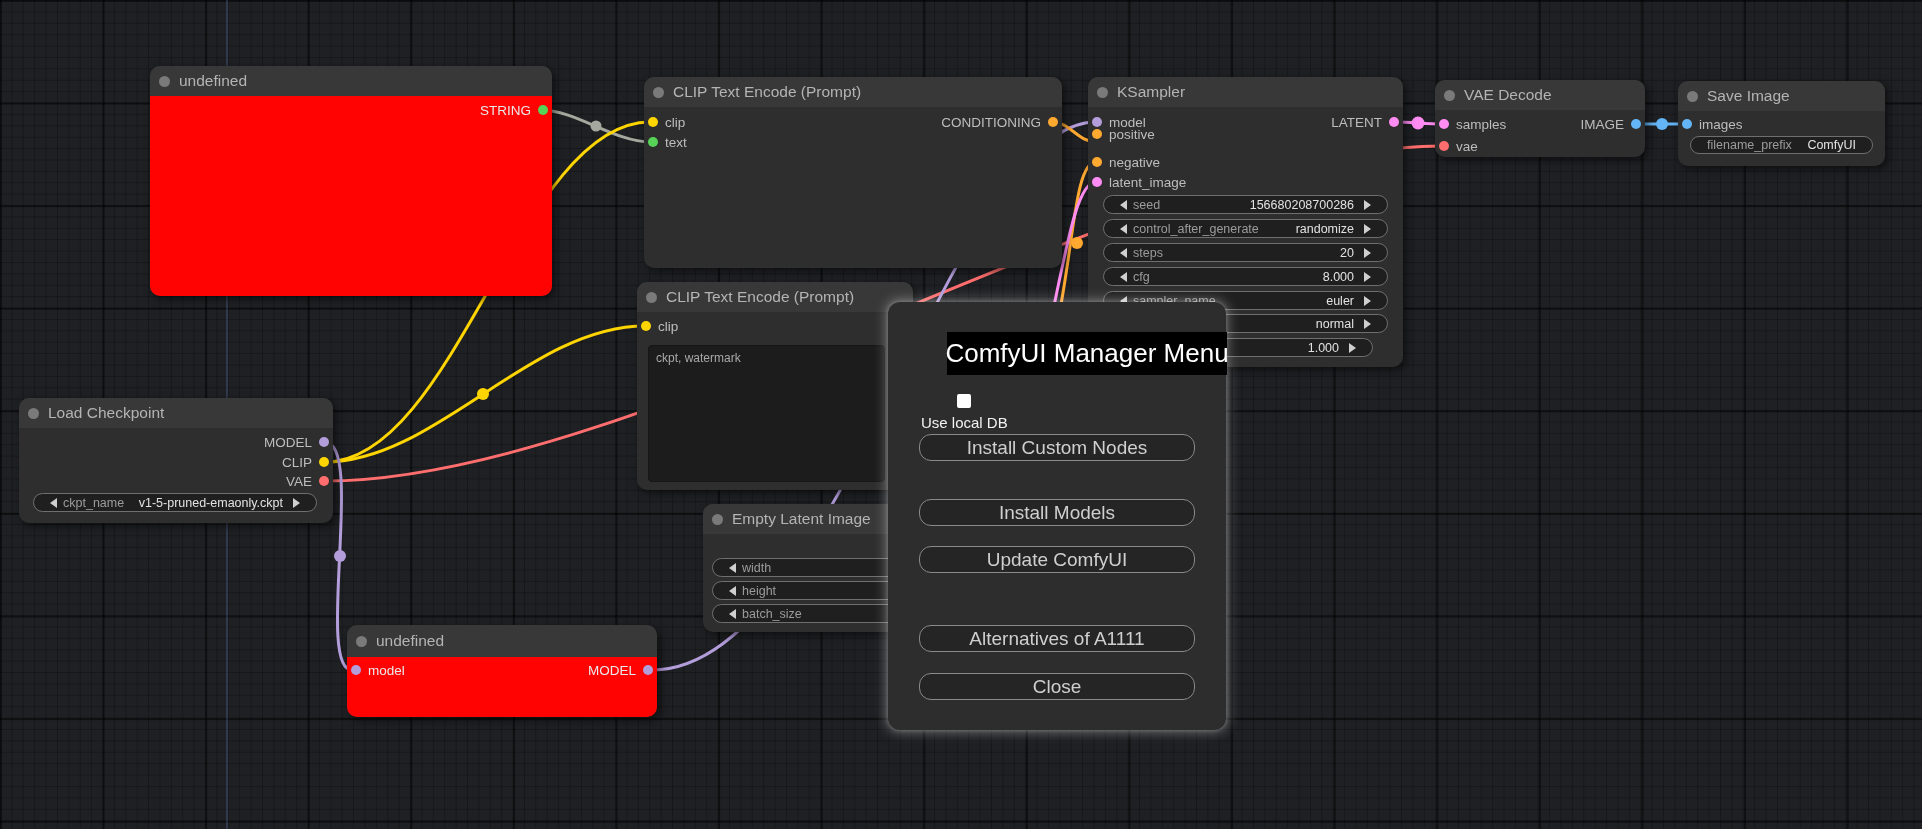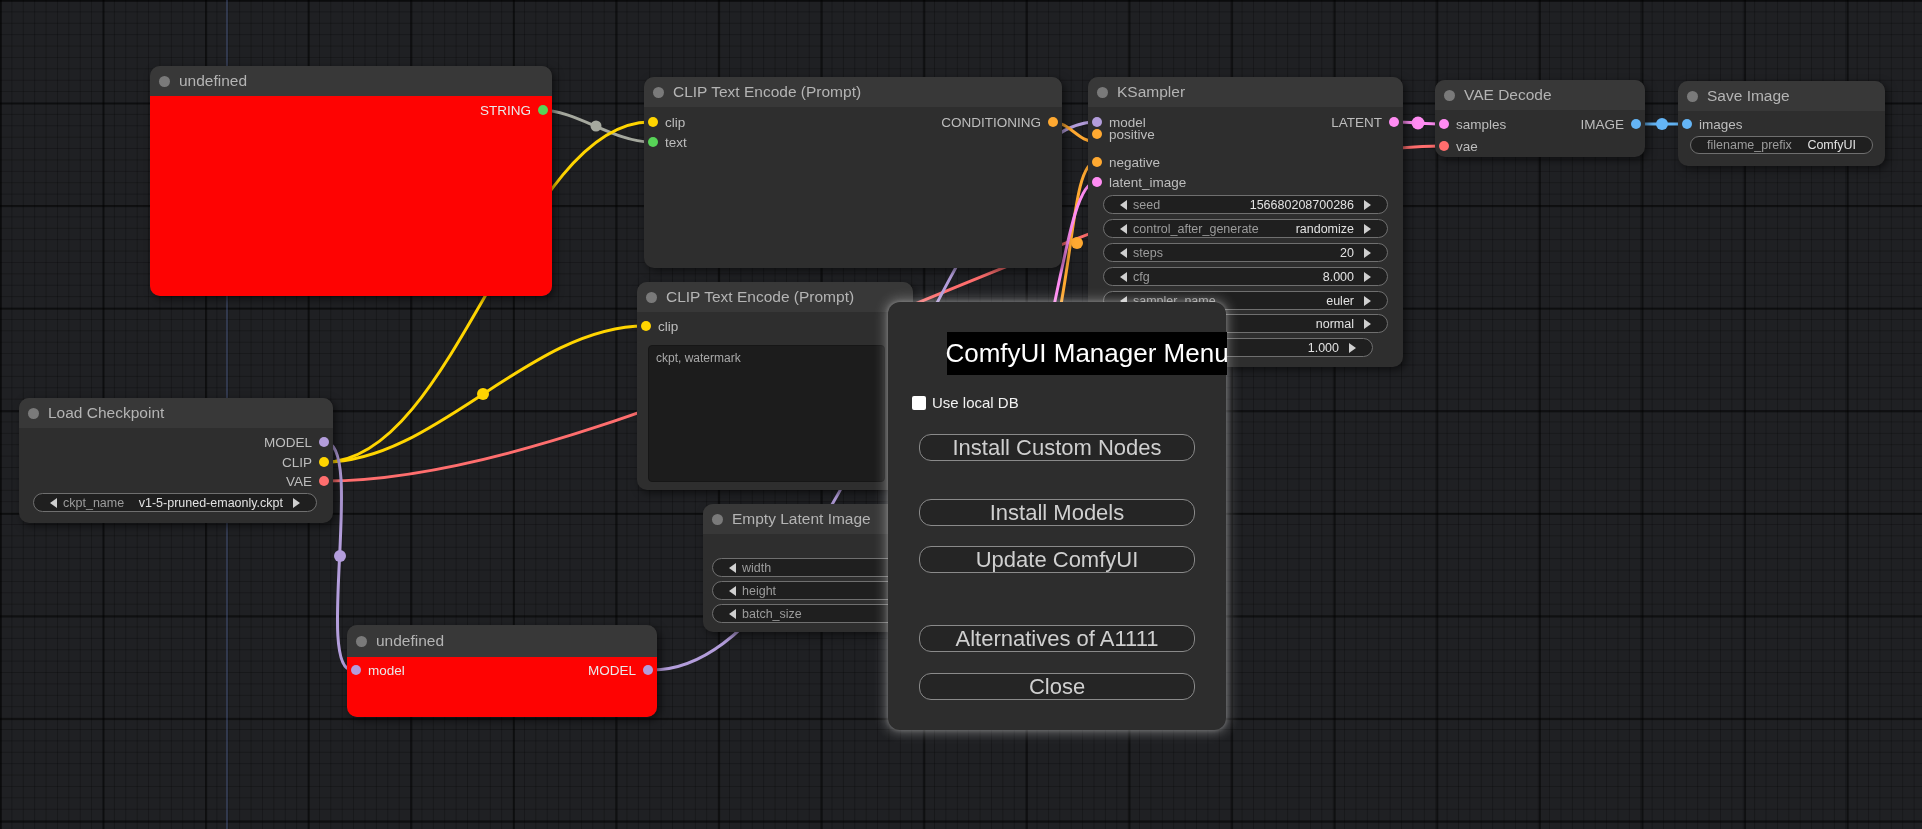--- a/index.html
+++ b/index.html
@@ -38,25 +38,25 @@
   .tri-r{width:0;height:0;border-top:5px solid transparent;border-bottom:5px solid transparent;
     border-left:7px solid #cfcfcf;flex:0 0 auto;margin-left:4px;}
   .ta{position:absolute;background:#1c1c1c;border-radius:4px;color:#a9a9a9;font-size:12px;
     padding:5px 7px;box-sizing:border-box;border:1px solid #161616;}
   .dialog{position:absolute;left:888px;top:302px;width:338px;height:428px;z-index:10;
     background:#2d2d2d;border-radius:12px;
     box-shadow:0 0 12px 3px rgba(235,235,235,.32), 0 0 4px rgba(255,255,255,.25);}
   .dtitle{position:absolute;left:29px;top:30px;width:280px;height:43px;background:#000;
     color:#fff;font-size:26px;display:flex;align-items:center;justify-content:center;
     white-space:nowrap;margin-left:30px;}
-  .dcheckrow{position:absolute;left:24px;top:92px;display:flex;align-items:center;gap:6px;}
+  .dcheckrow{position:absolute;left:33px;top:92px;display:flex;align-items:center;gap:6px;flex-direction:column;}
   .dcheck{width:14px;height:14px;background:#fff;border-radius:2px;}
   .dchecklabel{color:#f2f2f2;font-size:15px;}
   .dbtn{position:absolute;left:31px;width:276px;height:27px;background:#252525;
-    border:1px solid #8a8a8a;border-radius:12px;color:#cfcfcf;font-size:22px;
+    border:1px solid #8a8a8a;border-radius:12px;color:#cfcfcf;font-size:19px;
     display:flex;align-items:center;justify-content:center;box-sizing:border-box;white-space:nowrap;}
   .dbtn.hl{left:29px;width:280px;height:29px;color:#ffffff;border-color:#e6e6e6;background:#2a2a2a;}
 </style>
 </head>
 <body>
 
 <div class="canvas">
   <div class="vline"></div>
 
   <svg class="wires" width="1922" height="829">

